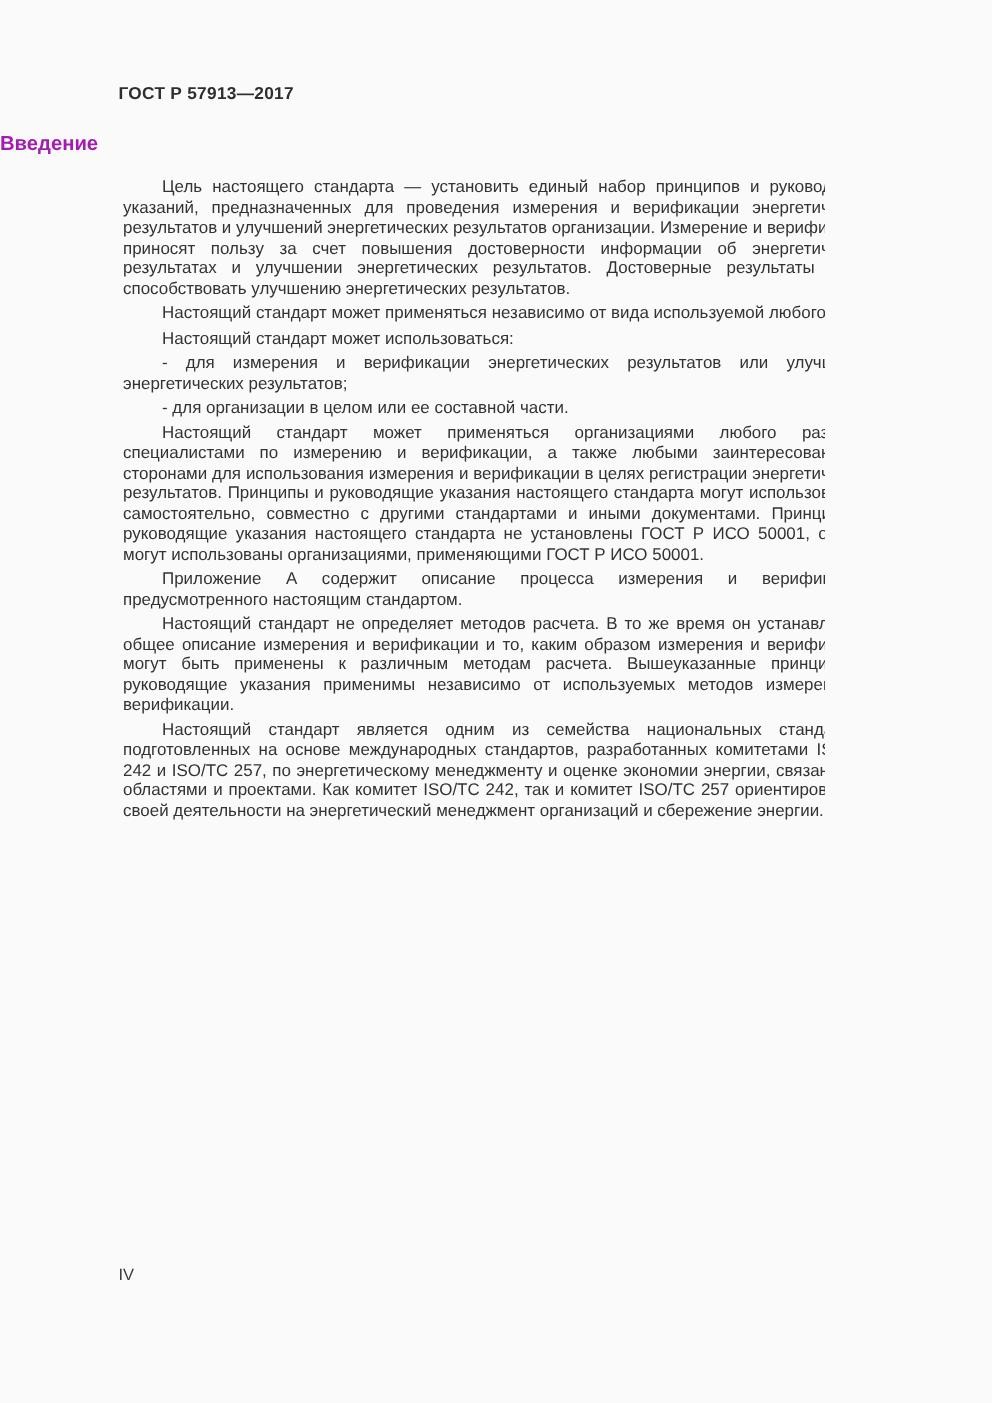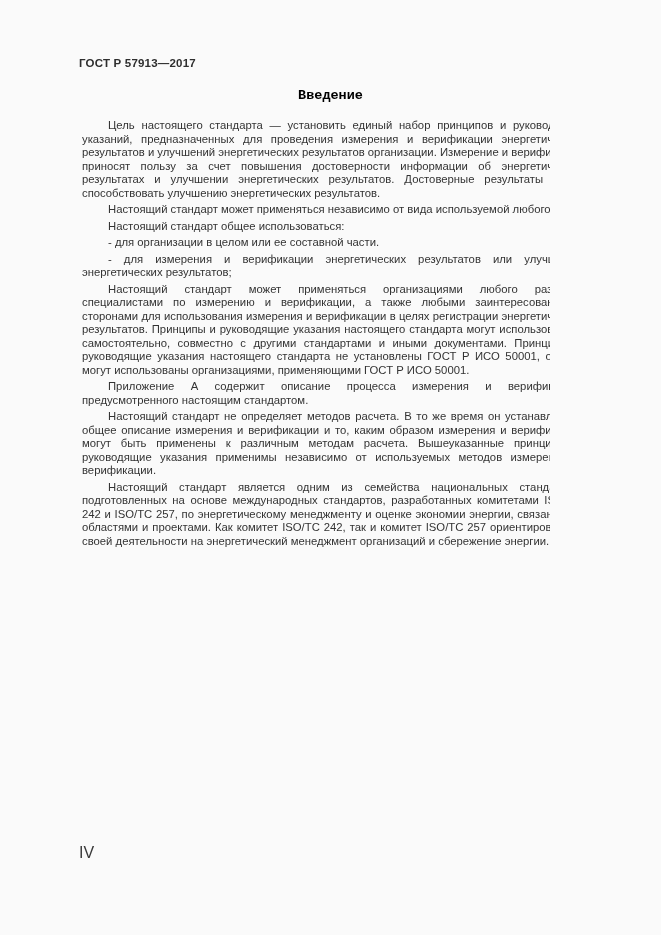--- a/index.html
+++ b/index.html
@@ -23,64 +23,62 @@
     font-size: 11.5px;
     font-weight: bold;
     letter-spacing: 0.2px;
     color: #2e2e2e;
   }
   .doc-title {
     position: absolute;
     top: 88px;
     left: 0;
     width: 661px;
-    text-align: center;
     font-size: 13.5px;
     font-weight: bold;
-    color: #000000;
-    font-family: Liberation Mono, monospace;
+    color: #a21caf;
   }
   .doc-body {
     position: absolute;
     top: 116px;
     left: 79px;
     width: 506px;
     font-size: 11.3px;
     line-height: 13.5px;
     text-align: justify;
     color: #333333;
   }
   .doc-body p {
     margin: 3px;
     padding: 0;
     text-indent: 26px;
   }
   .page-number {
     position: absolute;
     top: 844px;
     left: 79px;
-    font-size: 16px;
+    font-size: 11px;
     color: #3a3a3a;
   }
 </style>
 </head>
 <body>
 
 <div class="page">
 
   <div class="doc-header">ГОСТ Р 57913—2017</div>
 
   <div class="doc-title">Введение</div>
 
   <div class="doc-body">
     <p>Цель настоящего стандарта — установить единый набор принципов и руководящих указаний, предназначенных для проведения измерения и верификации энергетических результатов и улучшений энергетических результатов организации. Измерение и верификация приносят пользу за счет повышения достоверности информации об энергетических результатах и улучшении энергетических результатов. Достоверные результаты могут способствовать улучшению энергетических результатов.</p>
     <p>Настоящий стандарт может применяться независимо от вида используемой любого.</p>
-    <p>Настоящий стандарт общее использоваться:</p>
+    <p>Настоящий стандарт может использоваться:</p>
+    <p>- для измерения и верификации энергетических результатов или улучшений энергетических результатов;</p>
     <p>- для организации в целом или ее составной части.</p>
-    <p>- для измерения и верификации энергетических результатов или улучшений энергетических результатов;</p>
     <p>Настоящий стандарт может применяться организациями любого размера, специалистами по измерению и верификации, а также любыми заинтересованными сторонами для использования измерения и верификации в целях регистрации энергетических результатов. Принципы и руководящие указания настоящего стандарта могут использоваться самостоятельно, совместно с другими стандартами и иными документами. Принципы и руководящие указания настоящего стандарта не установлены ГОСТ Р ИСО 50001, однако могут использованы организациями, применяющими ГОСТ Р ИСО 50001.</p>
     <p>Приложение А содержит описание процесса измерения и верификации, предусмотренного настоящим стандартом.</p>
     <p>Настоящий стандарт не определяет методов расчета. В то же время он устанавливает общее описание измерения и верификации и то, каким образом измерения и верификация могут быть применены к различным методам расчета. Вышеуказанные принципы и руководящие указания применимы независимо от используемых методов измерения и верификации.</p>
     <p>Настоящий стандарт является одним из семейства национальных стандартов, подготовленных на основе международных стандартов, разработанных комитетами ISO/TC 242 и ISO/TC 257, по энергетическому менеджменту и оценке экономии энергии, связанных с областями и проектами. Как комитет ISO/TC 242, так и комитет ISO/TC 257 ориентированы в своей деятельности на энергетический менеджмент организаций и сбережение энергии.</p>
   </div>
 
   <div class="page-number">IV</div>
 
 </div>
 

